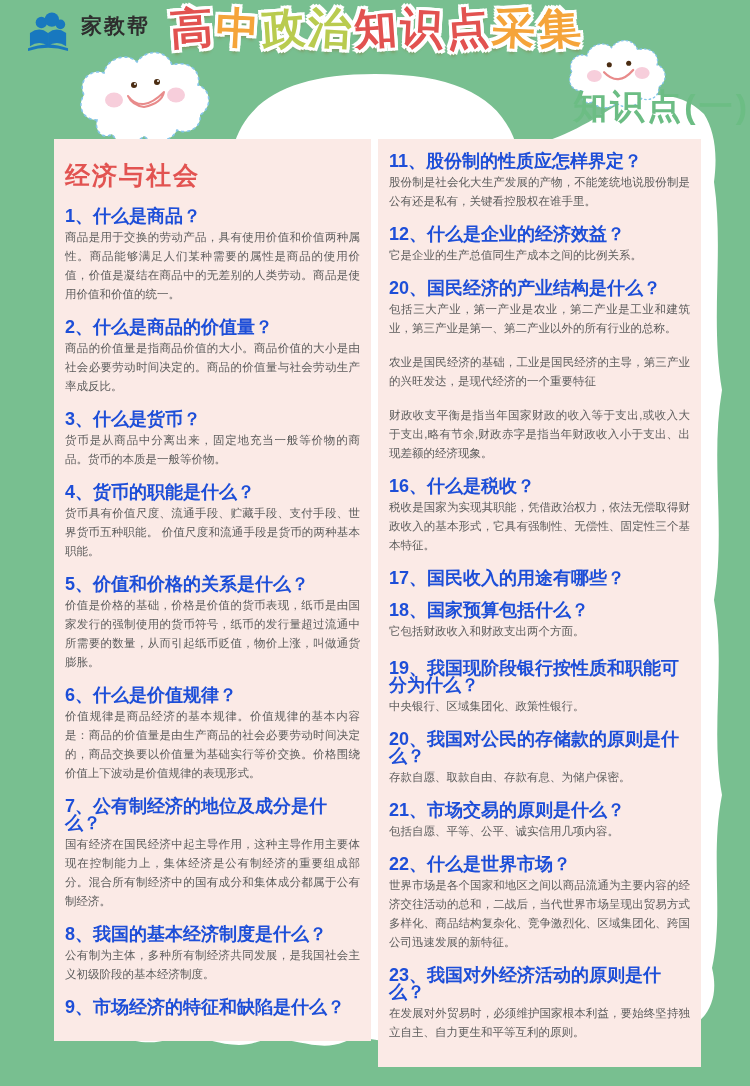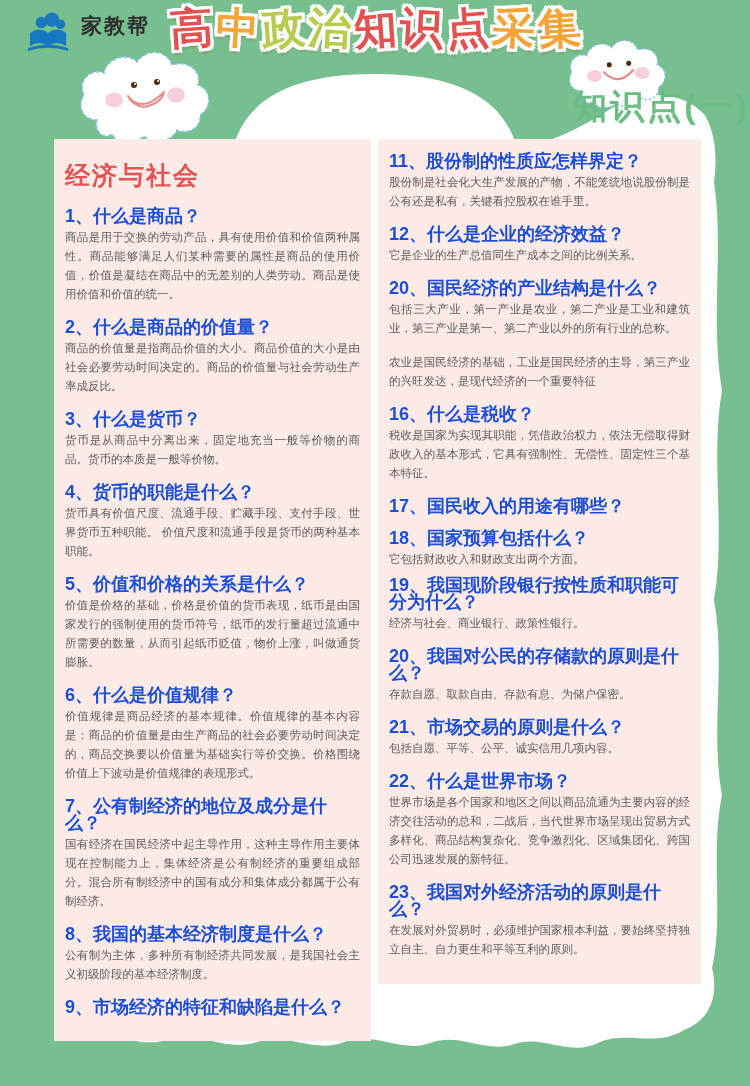--- a/index.html
+++ b/index.html
@@ -18,21 +18,21 @@
                   0 -3px 0 #fff,0 3px 0 #fff,-3px 0 0 #fff,3px 0 0 #fff,
                   0 5px 3px rgba(140,90,20,.35);}
   .subtitle{position:absolute;left:0;top:84px;width:100%;text-align:right;z-index:4;
             font-size:34px;font-weight:bold;color:#6cbd84;letter-spacing:3px;}
   .panel{position:absolute;top:139px;background:#fbeae6;z-index:4;padding:14px 11px 10px;
          box-sizing:border-box;}
   .panel.left{left:54px;width:317px;}
   .panel.right{left:378px;width:323px;}
   .section-title{margin:6px 0 16px;font-size:25px;font-weight:bold;color:#e25351;letter-spacing:2px;}
   .qa-item{margin:0 0 15px;}
-  .qa-item.tight{margin-bottom:8px;}
+  .qa-item.tight{margin-bottom:19px;}
   .question{margin:0 0 3px;font-size:18px;line-height:17px;font-weight:bold;color:#1d4ed8;}
   .answer{margin:0;font-size:11.5px;line-height:19px;color:#5d5d5d;
           text-align:justify;}
   .answer.lead{margin:2px 0 15px;}
 </style>
 </head>
 <body style="background: rgb(120, 191, 144);">
 
 <svg class="cloud-bg" viewBox="0 0 750 1086" preserveAspectRatio="none">
   <path fill="#ffffff" d="M92 158
@@ -166,35 +166,36 @@
         <p class="answer">它是企业的生产总值同生产成本之间的比例关系。</p>
       </div>
       <div class="qa-item">
         <p class="question">20、国民经济的产业结构是什么？</p>
         <p class="answer">包括三大产业，第一产业是农业，第二产业是工业和建筑业，第三产业是第一、第二产业以外的所有行业的总称。</p>
       </div>
       <div class="qa-item">
         <p class="answer">农业是国民经济的基础，工业是国民经济的主导，第三产业的兴旺发达，是现代经济的一个重要特征</p>
       </div>
       <div class="qa-item">
+        <p class="answer">财政收支平衡是指当年国家财政的收入等于支出,或收入大于支出,略有节余,财政赤字是指当年财政收入小于支出、出现差额的经济现象。</p>
       </div>
       <div class="qa-item">
         <p class="question">16、什么是税收？</p>
         <p class="answer">税收是国家为实现其职能，凭借政治权力，依法无偿取得财政收入的基本形式，它具有强制性、无偿性、固定性三个基本特征。</p>
       </div>
       <div class="qa-item">
         <p class="question">17、国民收入的用途有哪些？</p>
       </div>
       <div class="qa-item tight">
         <p class="question">18、国家预算包括什么？</p>
         <p class="answer">它包括财政收入和财政支出两个方面。</p>
       </div>
       <div class="qa-item">
         <p class="question">19、我国现阶段银行按性质和职能可分为什么？</p>
-        <p class="answer">经济与社会、商业银行、政策性银行。</p>
+        <p class="answer">中央银行、区域集团化、政策性银行。</p>
       </div>
       <div class="qa-item">
         <p class="question">20、我国对公民的存储款的原则是什么？</p>
         <p class="answer">存款自愿、取款自由、存款有息、为储户保密。</p>
       </div>
       <div class="qa-item">
         <p class="question">21、市场交易的原则是什么？</p>
         <p class="answer">包括自愿、平等、公平、诚实信用几项内容。</p>
       </div>
       <div class="qa-item">

